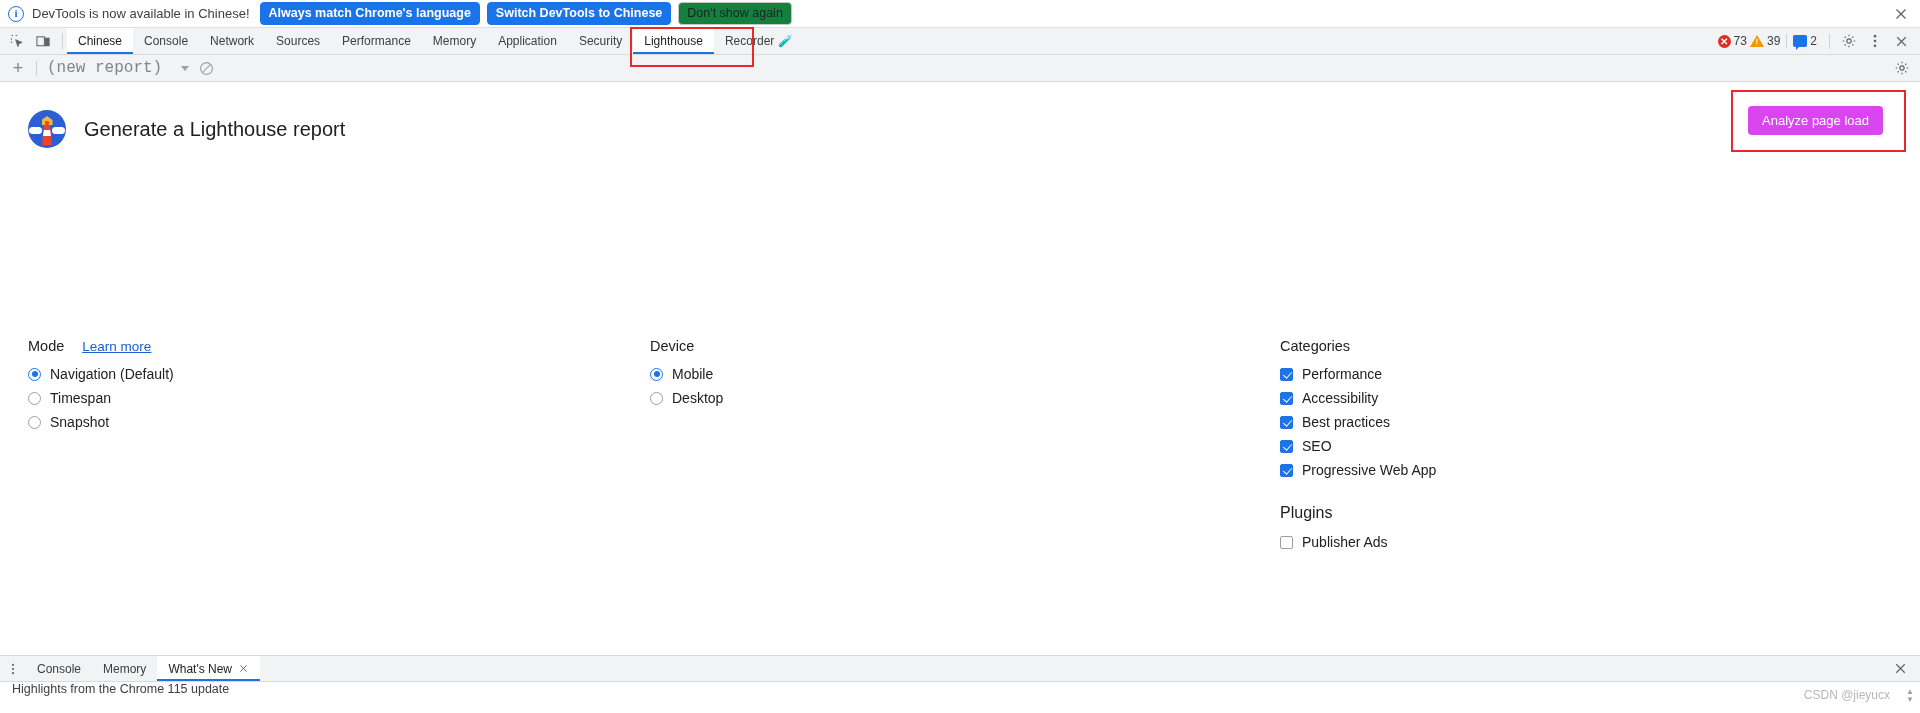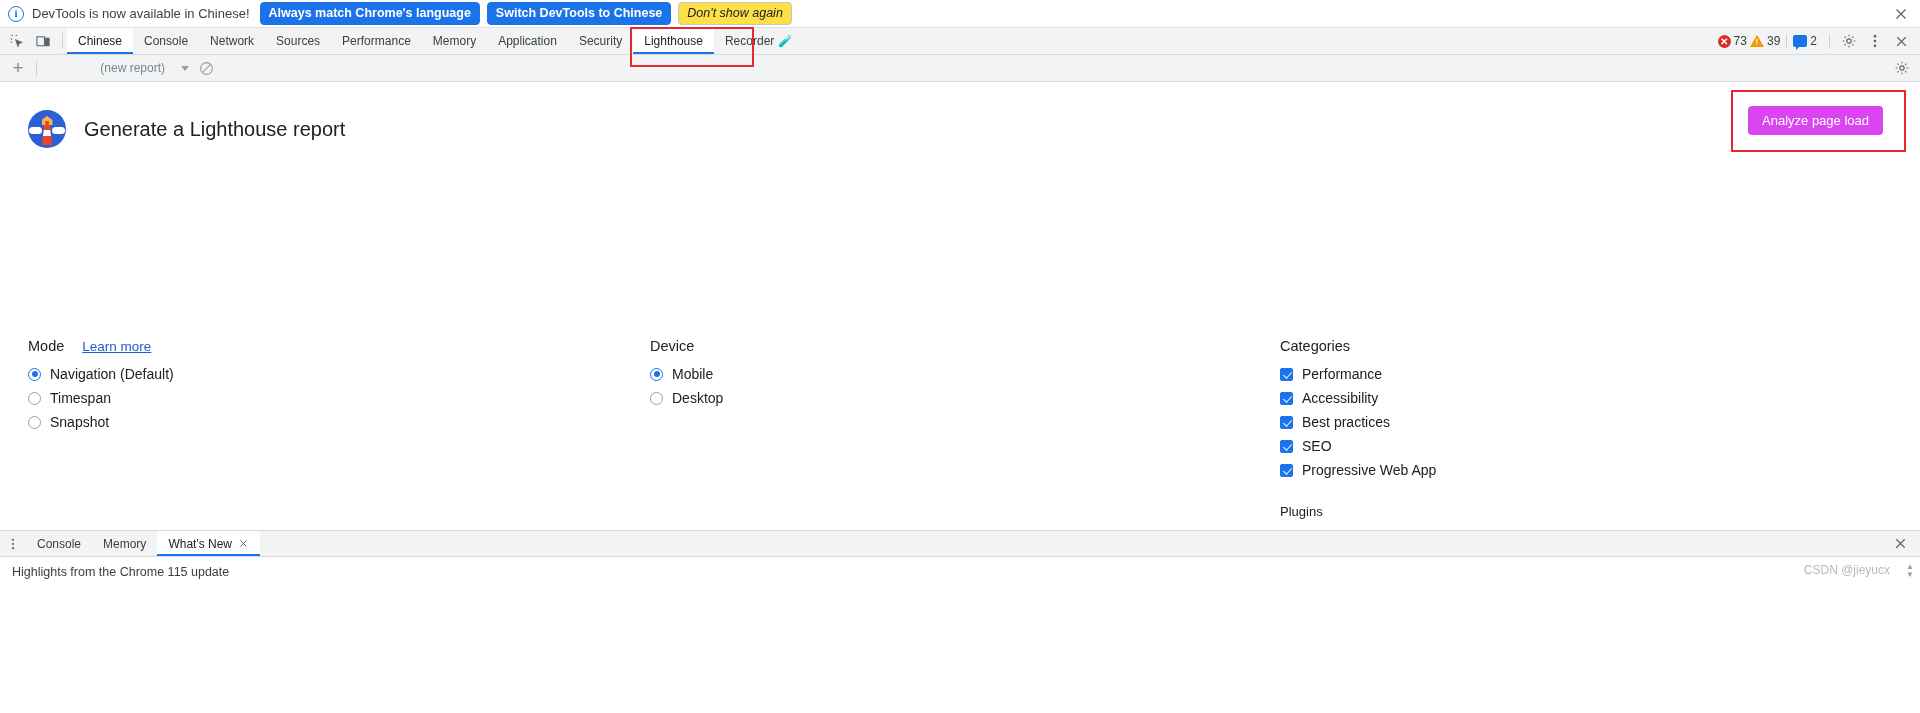--- a/index.html
+++ b/index.html
@@ -51,25 +51,24 @@
     border: 1px solid #1a73e8;
     border-radius: 4px;
     padding: 3px 8px 4px;
     margin-right: 7px;
     white-space: nowrap;
     cursor: pointer;
     line-height: 14px;
   }
   .infobar-btn.secondary {
     color: #202124;
-    background: #fde047;
+    background: #15803d;
     border: 1px solid #c4c7c5;
     font-weight: normal;
     font-size: 12.5px;
-    font-style: italic;
   }
   .infobar-close {
     position: absolute;
     right: 10px;
     top: 50%;
     transform: translateY(-50%);
     width: 18px; height: 18px;
     color: #5f6368;
     cursor: pointer;
   }
@@ -213,47 +212,48 @@
     width: 24px; height: 22px;
     display: flex; align-items: center; justify-content: center;
     color: #80868b;
     font-size: 18px;
     cursor: pointer;
     line-height: 1;
   }
   .report-select {
     display: flex;
     align-items: center;
-    font-size: 12px;
+    font-size: 16px;
     color: #80868b;
     padding: 0 4px;
     cursor: pointer;
     min-width: 150px;
-    justify-content: flex-end;
+    justify-content: space-between;
+    font-family: Liberation Mono, monospace;
   }
   .caret {
     width: 0; height: 0;
     border-left: 4px solid transparent;
     border-right: 4px solid transparent;
     border-top: 5px solid #9aa0a6;
     margin-left: 16px;
   }
   .clear-btn {
     width: 22px; height: 22px;
     display: flex; align-items: center; justify-content: center;
     color: #9aa0a6;
     cursor: pointer;
   }
   .lh-toolbar-right { margin-left: auto; display: flex; align-items: center; }
 
   
   .lh-content {
     position: relative;
     background: #ffffff;
-    height: 448px;
+    height: 573px;
     overflow: hidden;
   }
   .lh-header {
     display: flex;
     align-items: center;
     padding: 28px 0 0 28px;
     gap: 18px;
   }
   .lh-logo {
     width: 38px; height: 38px;
@@ -401,21 +401,21 @@
   .cbox.on::after {
     content: "";
     position: absolute;
     left: 4px; top: 1px;
     width: 3.5px; height: 7px;
     border: solid #ffffff;
     border-width: 0 1.8px 1.8px 0;
     transform: rotate(42deg);
   }
   .plugins-title {
-    font-size: 13px;
+    font-size: 16px;
     color: #202124;
     margin-top: 22px;
     margin-bottom: 8px;
   }
 
   
   .drawer {
     border-top: 1px solid #d7dbdf;
     background: #ffffff;
     height: 49px;
@@ -460,21 +460,21 @@
   }
   .drawer-right {
     margin-left: auto;
     display: flex;
     align-items: center;
     padding-right: 8px;
   }
   .drawer-body {
     height: 22px;
     display: flex;
-    align-items: flex-end;
+    align-items: flex-start;
     padding-left: 12px;
     font-size: 12.5px;
     color: #3c4043;
     position: relative;
   }
   .watermark {
     position: absolute;
     right: 30px;
     bottom: 2px;
     font-size: 12px;

